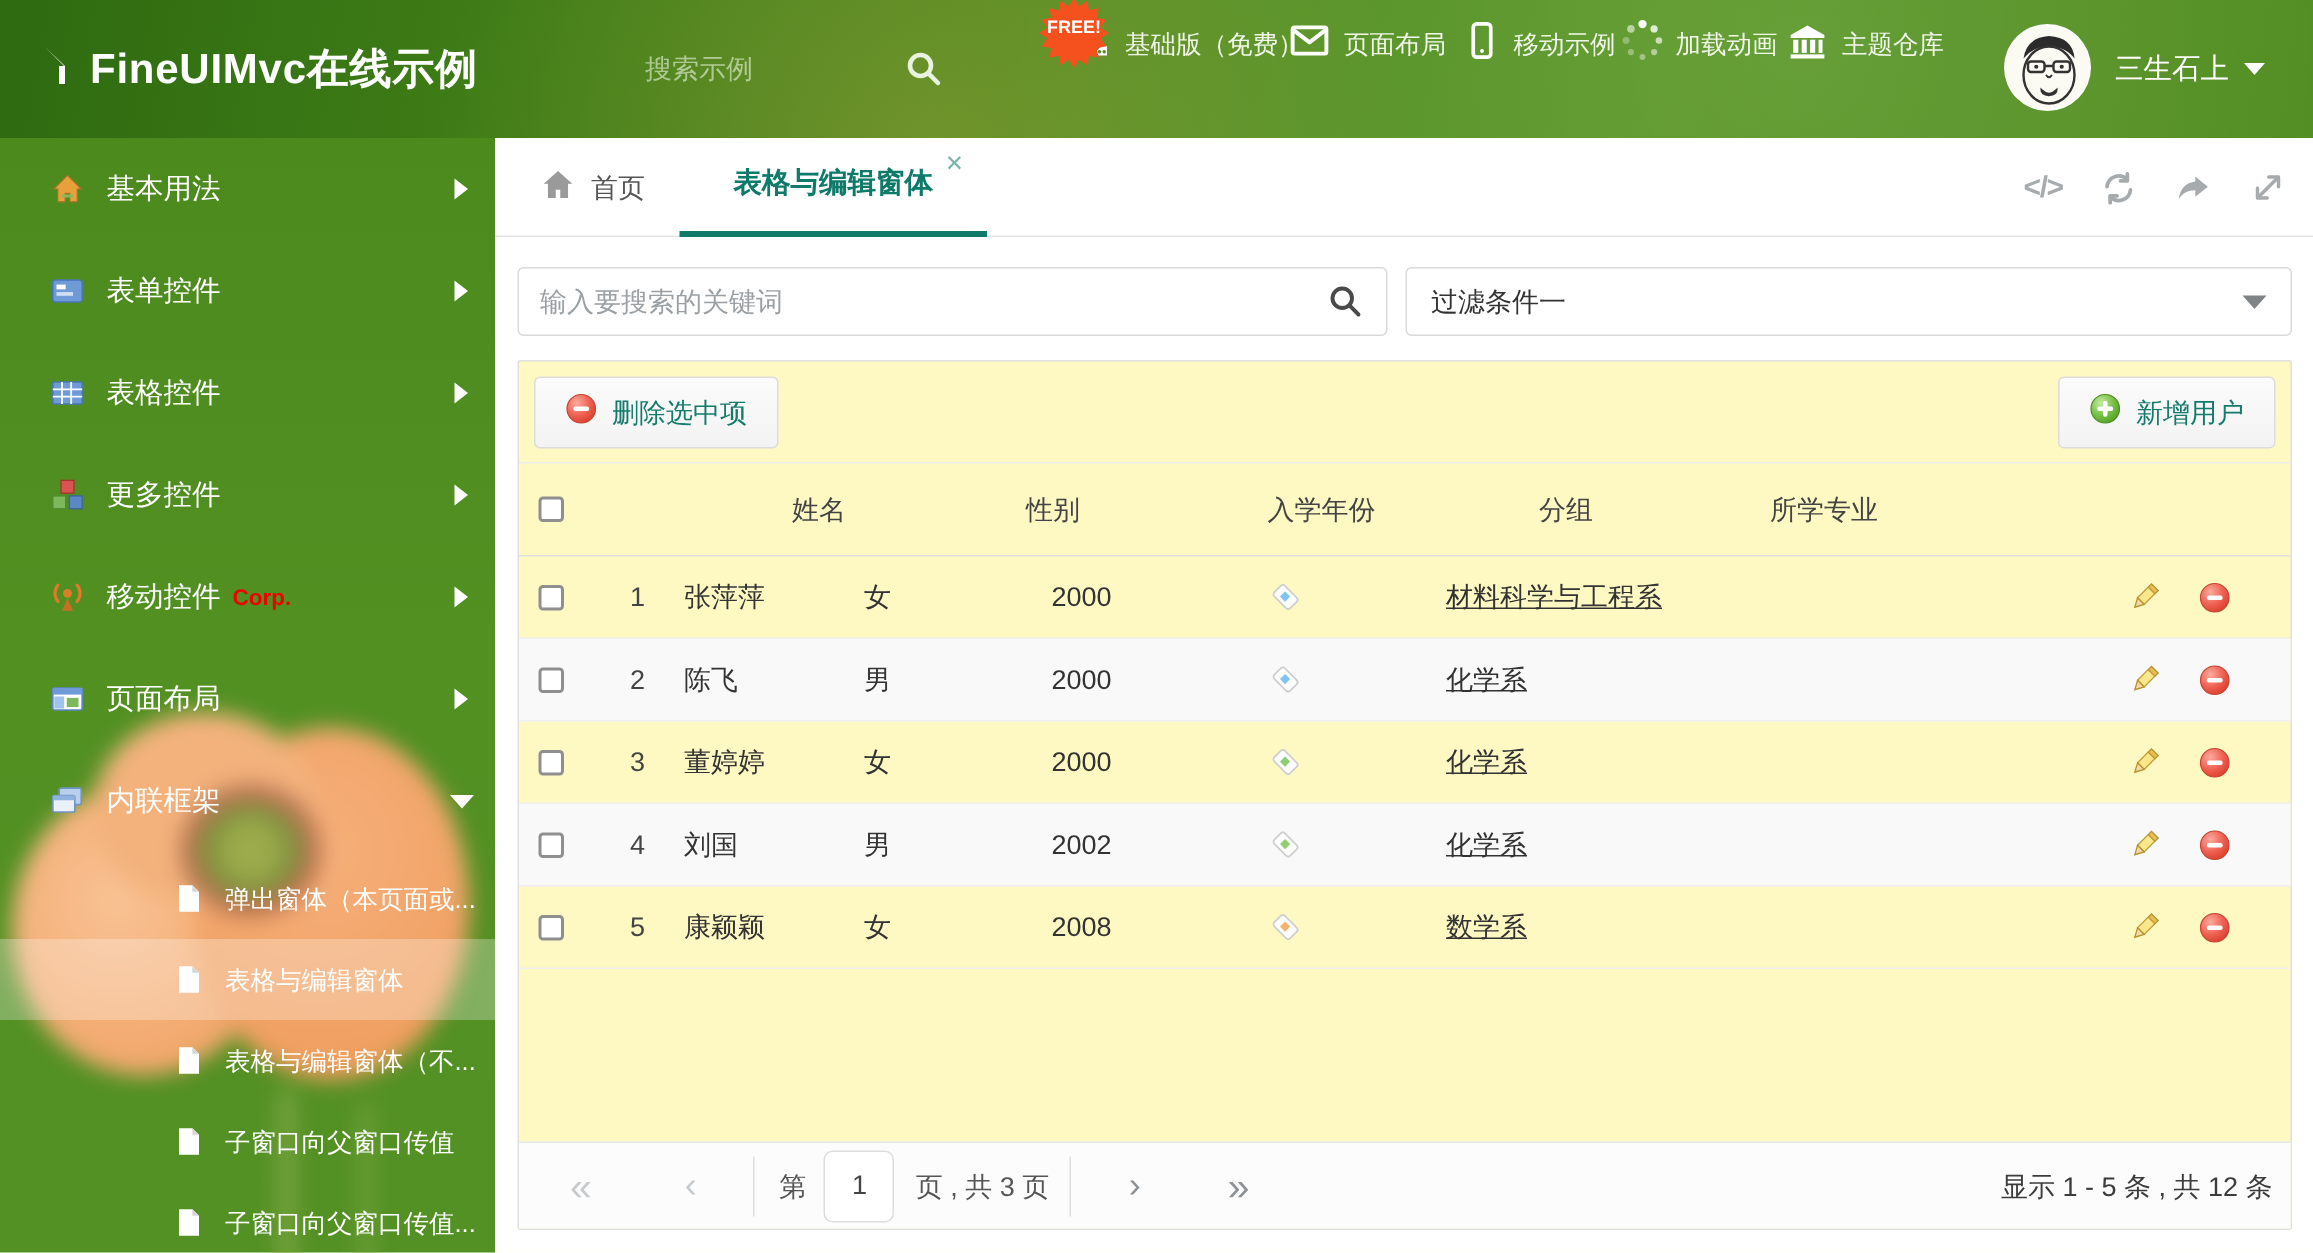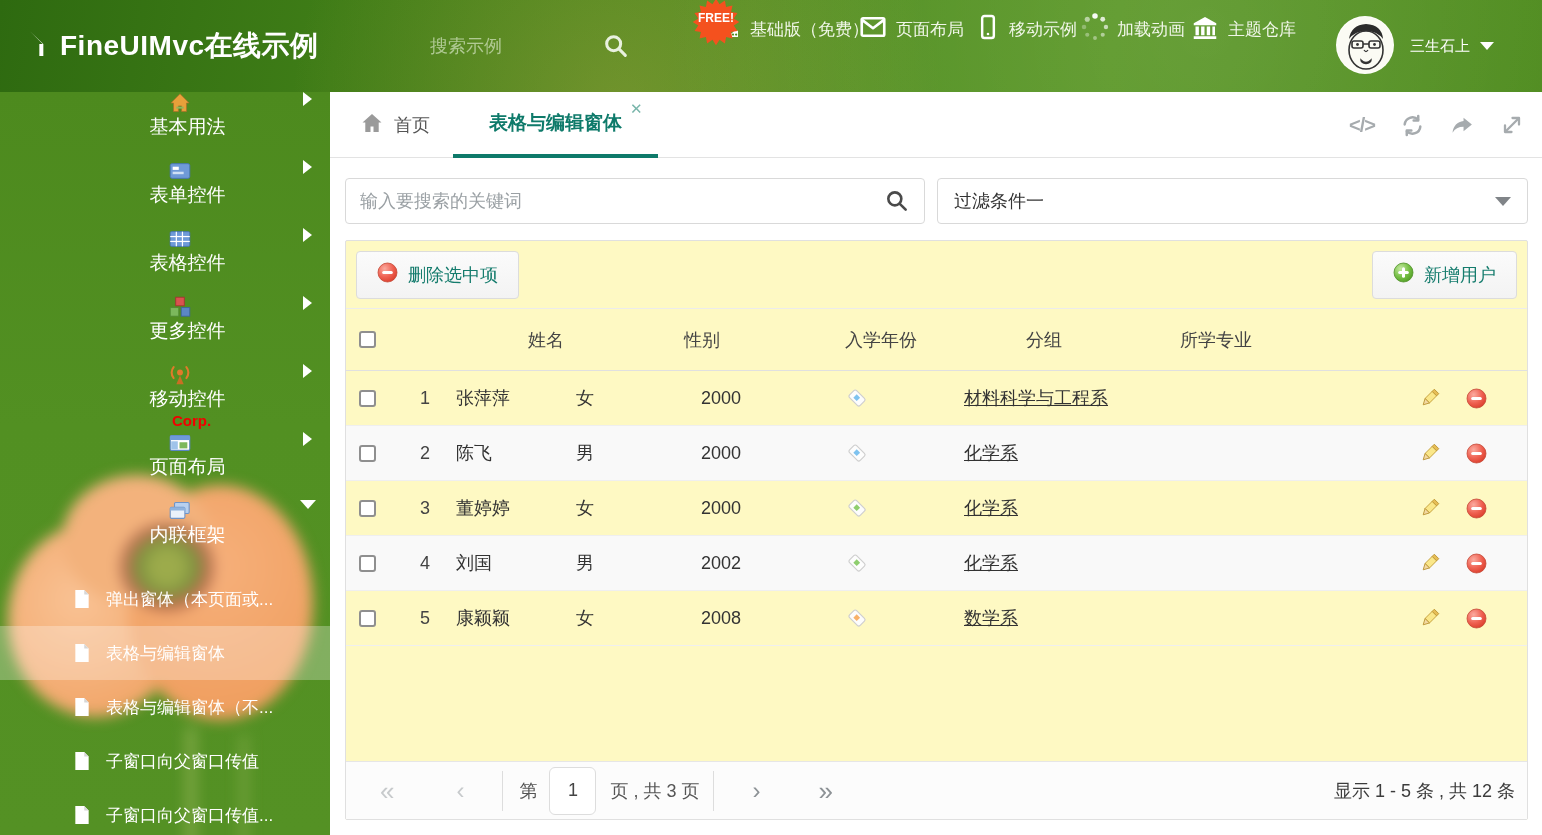--- a/index.html
+++ b/index.html
@@ -23,47 +23,47 @@
   .hdr-nav-item { position:absolute; top:12px; width:150px; display:flex; flex-direction:row;
     align-items:center; gap:7px; cursor:pointer; }
   .hdr-nav-item .lbl { font-size:17px; color:#f0f6e8; white-space:nowrap; }
   .free-badge { position:absolute; left:686px; top:-3px; width:60px; height:50px; z-index:6; }
   .free-badge .free-txt { position:absolute; left:0; top:14px; width:60px; text-align:center;
     font-size:12px; font-weight:bold; color:#fff; }
   .avatar { position:absolute; left:1336px; top:16px; width:58px; height:58px; border-radius:50%;
     background:#fcfcf6; overflow:hidden; border:1px solid rgba(255,255,255,0.6); cursor:pointer; }
   .user-wrap { position:absolute; left:1410px; top:0; height:92px; display:flex; align-items:center;
     gap:10px; cursor:pointer; }
-  .user-name { font-size:15px; color:#fff; }
+  .user-name { font-size:19px; color:#fff; }
   .caret-down-w { width:0; height:0; border-left:7px solid transparent; border-right:7px solid transparent;
     border-top:8px solid #fff; }
 
   
   .sidebar { position:absolute; left:0; top:92px; width:330px; height:743px; overflow:hidden;
     background:linear-gradient(180deg,#4d8a1e 0%,#529022 45%,#549124 100%); }
   .flower { position:absolute; left:0; top:385px; width:330px; height:330px; filter:blur(7px); z-index:0; }
   .petal { position:absolute; border-radius:50%; }
   .p1 { left:8px;  top:45px; width:175px; height:195px; background:radial-gradient(circle at 40% 40%,#f9c294,#ef9d5c); }
   .p2 { left:128px; top:8px;  width:185px; height:235px; background:radial-gradient(circle at 45% 35%,#f6b07b,#ee9a58); }
   .p3 { left:62px;  top:-2px; width:150px; height:130px; background:#f3b27c; }
   .f-center { position:absolute; left:132px; top:58px; width:70px; height:64px; border-radius:50%;
     background:radial-gradient(circle,#9cab4b 35%,#7b8f3d 60%); box-shadow:0 0 0 12px rgba(125,55,40,0.5); }
   .stem { position:absolute; background:#7fa845; }
   .s1 { left:186px; top:250px; width:10px; height:170px; }
   .s2 { left:240px; top:258px; width:8px; height:160px; opacity:0.75; }
   .side-list { position:relative; z-index:1; }
-  .side-item { height:68px; display:flex; align-items:center; padding-left:45px; color:#fff;
-    font-size:19px; position:relative; cursor:pointer;flex-direction:column; }
+  .side-item { height:68px; display:flex; align-items:center; padding-left:34px; color:#fff;
+    font-size:19px; position:relative; cursor:pointer; }
   .side-item .s-icon { width:22px; height:22px; margin-right:15px; flex:0 0 22px; }
   .arr-r { position:absolute; right:18px; width:0; height:0; border-top:7px solid transparent;
     border-bottom:7px solid transparent; border-left:9px solid #fff; }
   .arr-d { position:absolute; right:14px; width:0; height:0; border-left:8px solid transparent;
     border-right:8px solid transparent; border-top:9px solid #fff; }
   .corp { color:#f20000; font-size:15px; margin-left:8px; font-weight:bold; }
-  .side-sub { height:54px; display:flex; align-items:center; padding-left:72px; color:#fff;
+  .side-sub { height:54px; display:flex; align-items:center; padding-left:116px; color:#fff;
     font-size:17px; position:relative; cursor:pointer; z-index:1; }
   .side-sub .f-icon { width:20px; height:20px; margin-right:14px; flex:0 0 20px; }
   .side-sub.selected { background:rgba(255,255,255,0.28); }
   .sub-spacer { height:4px; }
 
   
   .main { position:absolute; left:330px; top:92px; width:1212px; height:743px; background:#fff; }
   .tabbar { position:relative; height:66px; border-bottom:1px solid #e3e3e3; background:#fff; }
   .tab-home { position:absolute; left:30px; top:0; height:66px; display:flex; align-items:center;
     gap:10px; color:#555; font-size:18px; cursor:pointer; }

